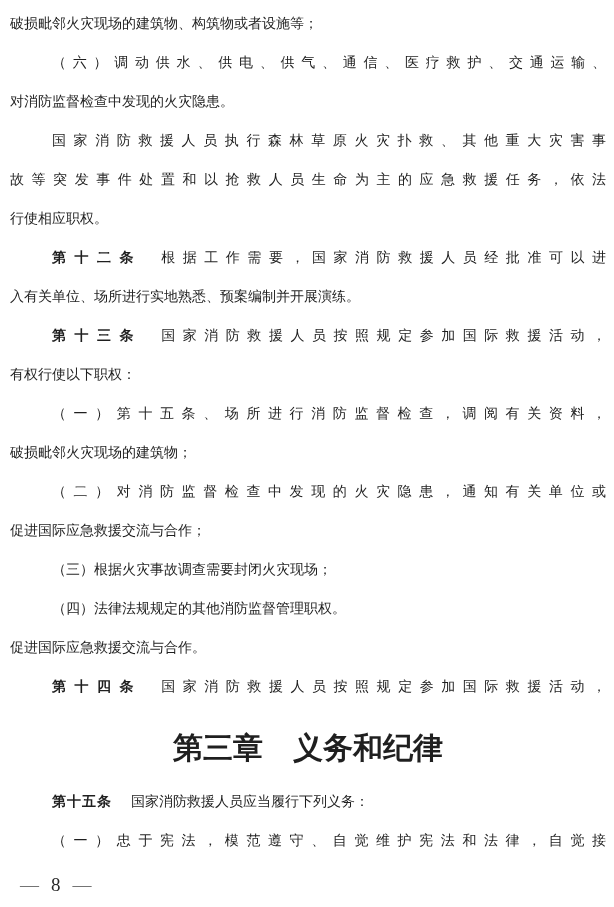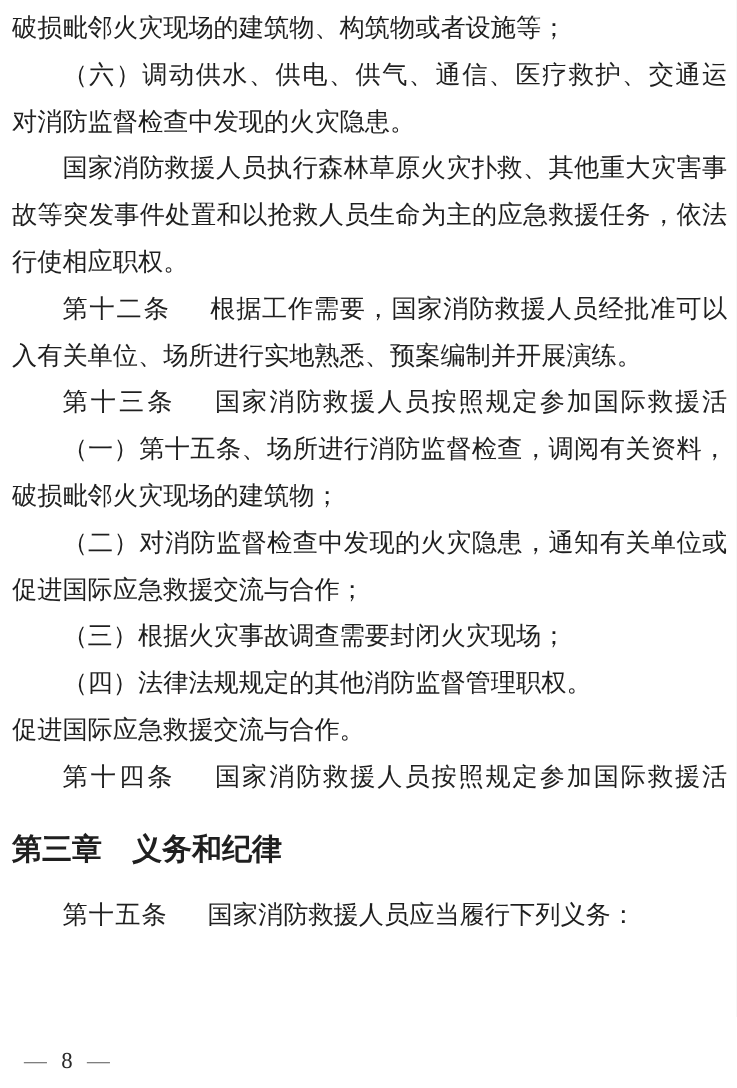--- a/index.html
+++ b/index.html
@@ -8,46 +8,46 @@
     width: 614px;
     height: 907px;
     margin: 0 auto;
     background: #ffffff;
     color: #1f1f1f;
     font-family: "Liberation Serif", "DejaVu Serif", serif;
     overflow: hidden;
   }
   .content { padding: 4px 8px 0 10px; }
   .line {
-    font-size: 21px;
+    font-size: 14px;
     line-height: 39px;
     height: 39px;
     overflow: hidden;
     text-align: left;
   }
   .line.indent { padding-left: 42px; }
   .line.fill {
     text-align: justify;
     text-align-last: justify;
     text-justify: inter-character;
   }
   .article-no {
     font-family: "Liberation Sans", "DejaVu Sans", sans-serif;
-    font-weight: 400;
-    margin-right: 33px;
+    font-weight: 700;
+    margin-right: 19px;
     letter-spacing: 1px;
   }
   .chapter-heading {
-    font-size: 25px;
+    font-size: 30px;
     font-weight: 700;
     line-height: 44px;
     height: 44px;
     margin-top: 20px;
     margin-bottom: 12px;
-    text-align: left;
+    text-align: center;
     font-family: "Liberation Serif", "DejaVu Serif", serif;
   }
   .footer {
     position: absolute;
     left: 20px;
     bottom: 10px;
     font-size: 19px;
     line-height: 24px;
     color: #2a2a2a;
   }
@@ -75,20 +75,21 @@
     <div class="line indent fill">
       <span class="article-no">第十二条</span><span>根据工作需要，国家消防救援人员经批准可以进</span>
     </div>
 
     <div class="line">入有关单位、场所进行实地熟悉、预案编制并开展演练。</div>
 
     <div class="line indent fill">
       <span class="article-no">第十三条</span><span>国家消防救援人员按照规定参加国际救援活动，</span>
     </div>
 
+    <div class="line">有权行使以下职权：</div>
 
     <div class="line indent fill">（一）第十五条、场所进行消防监督检查，调阅有关资料，</div>
 
     <div class="line">破损毗邻火灾现场的建筑物；</div>
 
     <div class="line indent fill">（二）对消防监督检查中发现的火灾隐患，通知有关单位或</div>
 
     <div class="line">促进国际应急救援交流与合作；</div>
 
     <div class="line indent">（三）根据火灾事故调查需要封闭火灾现场；</div>
@@ -100,19 +101,20 @@
     <div class="line indent fill">
       <span class="article-no">第十四条</span><span>国家消防救援人员按照规定参加国际救援活动，</span>
     </div>
 
     <div class="chapter-heading">第三章　义务和纪律</div>
 
     <div class="line indent">
       <span class="article-no">第十五条</span><span>国家消防救援人员应当履行下列义务：</span>
     </div>
 
+    <div class="line indent fill">（一）忠于宪法，模范遵守、自觉维护宪法和法律，自觉接</div>
 
   </div>
 
   <div class="footer">
     <span class="dash">—</span><span class="pnum">8</span><span class="dash">—</span>
   </div>
 </div>
 
 </body></html>

